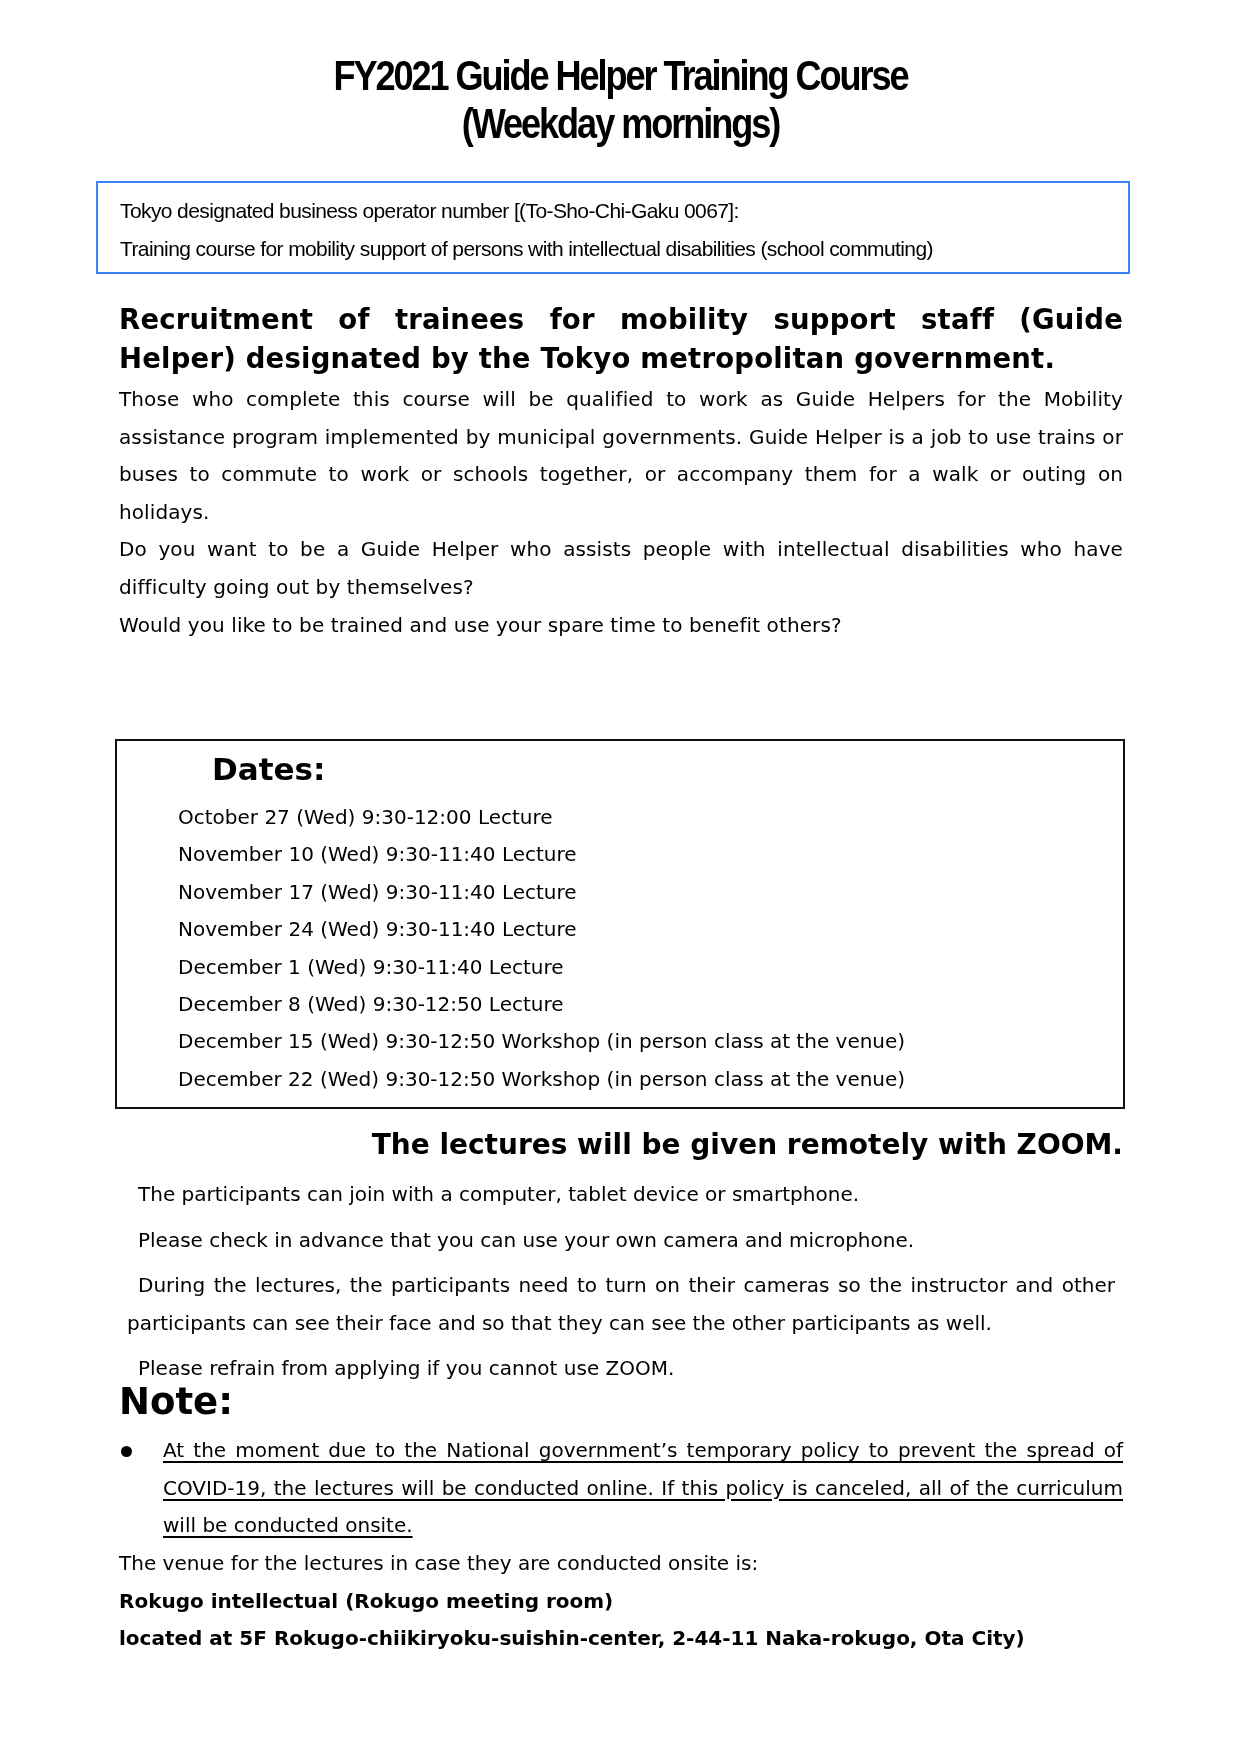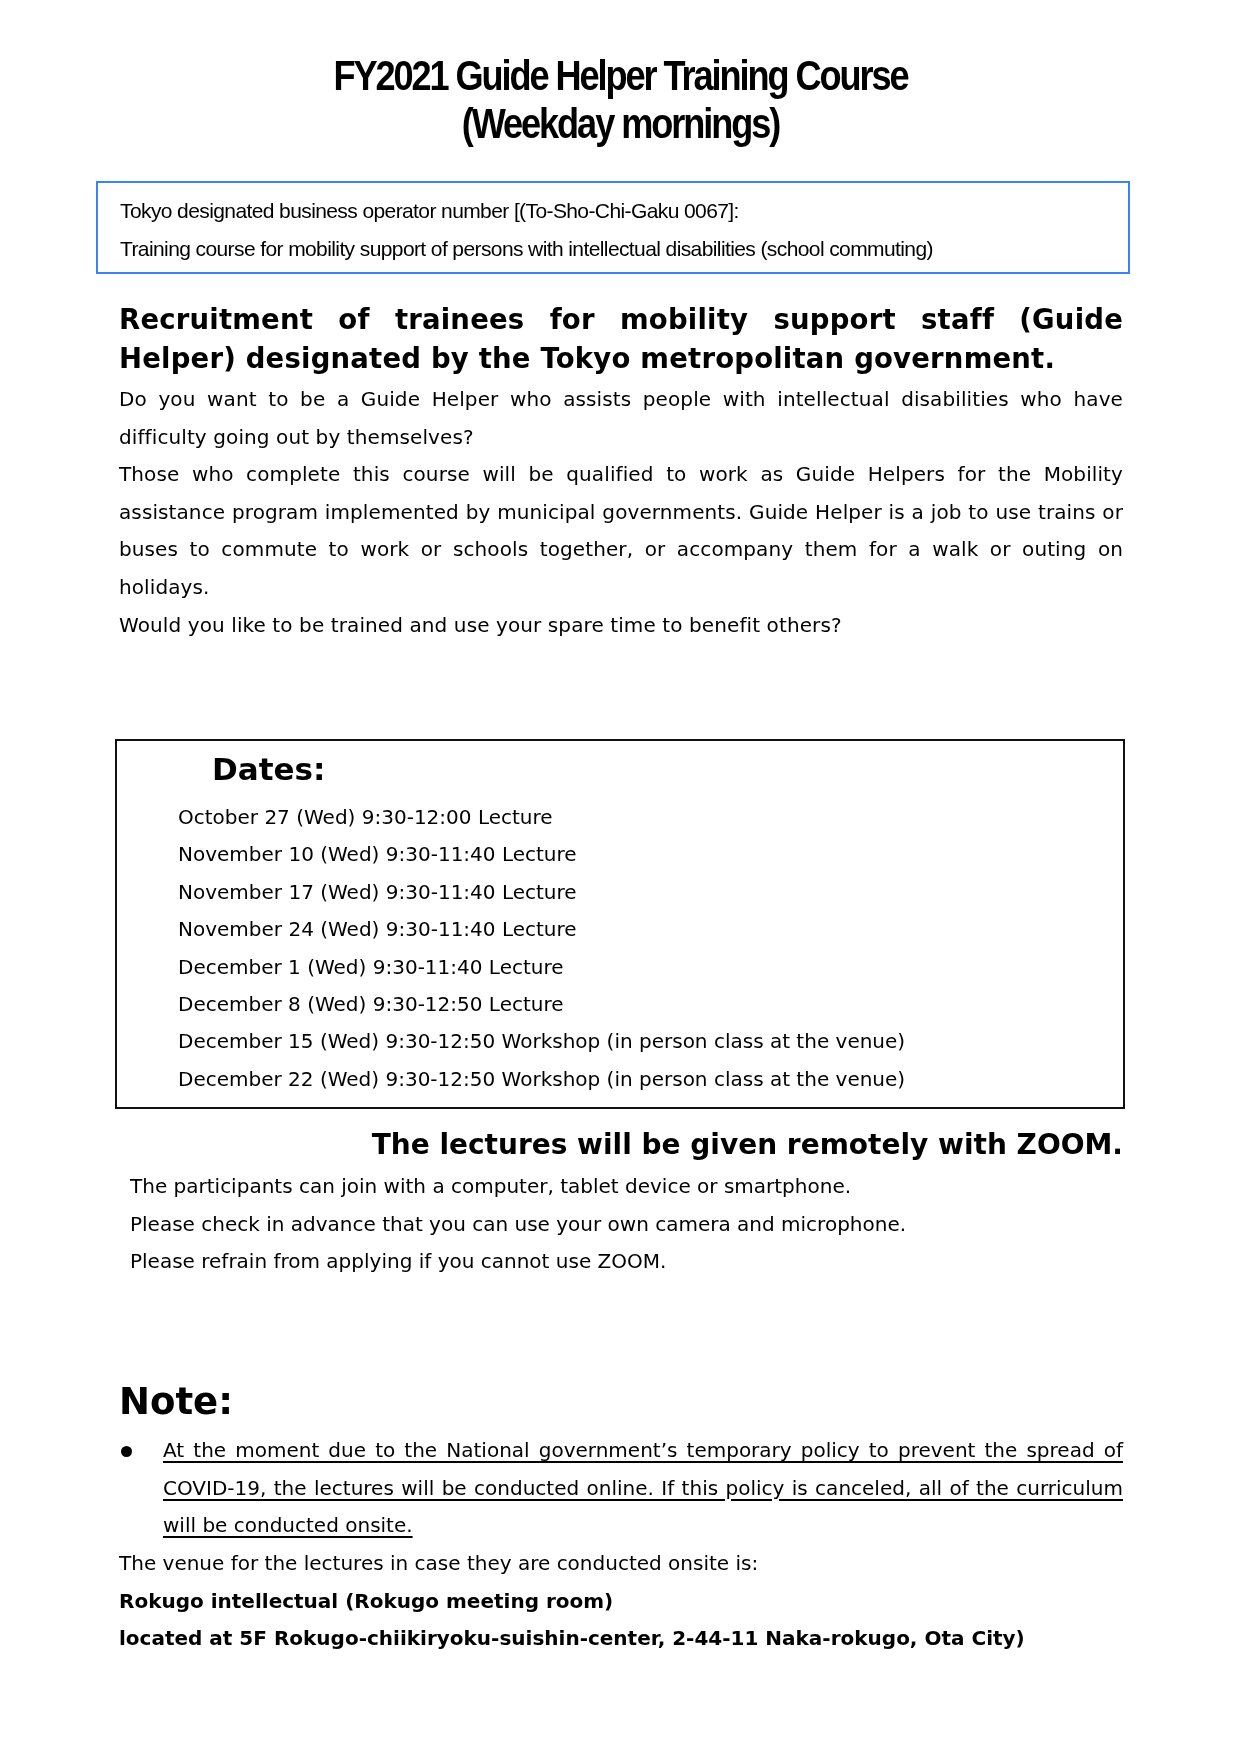--- a/index.html
+++ b/index.html
@@ -41,21 +41,21 @@
       position: absolute; left: 61px; top: 10px; font-weight: bold; font-size: 31px; margin-left: 34px;
     }
     .dates-box ul { list-style: none; margin: 0; padding: 0; position: absolute; left: 61px; top: 58px; }
     .dates-box li { font-size: 20px; line-height: 37.4px; white-space: nowrap; }
     .h-zoom {
       top: 1128px; font-weight: bold; font-size: 28px; white-space: nowrap; text-align: right;
     }
     .zoom-text {
       top: 1168px; font-size: 20px; line-height: 37.6px; text-align: justify;
     }
-    .zoom-text p { margin: 0; }
+    .zoom-text p { margin: 8px; }
     .zoom-text .ind { padding-left: 11px; }
     .h-note {
       top: 1380px; font-weight: bold; font-size: 37px;
     }
     .note-list {
       top: 1432px; list-style: none; margin: 0; padding: 0;
     }
     .note-list li {
       position: relative; padding-left: 44px; font-size: 20px; line-height: 37.6px;
       text-align: justify;
@@ -80,22 +80,22 @@
 </div>
 
 <div class="id-box">
   <div class="line l1">Tokyo designated business operator number [(To-Sho-Chi-Gaku 0067]:</div>
   <div class="line l2">Training course for mobility support of persons with intellectual disabilities (school commuting)</div>
 </div>
 
 <div class="main h-recruit">Recruitment of trainees for mobility support staff (Guide Helper) designated by the Tokyo metropolitan government.</div>
 
 <div class="main intro">
+  <p>Those who complete this course will be qualified to work as Guide Helpers for the Mobility assistance program implemented by municipal governments. Guide Helper is a job to use trains or buses to commute to work or schools together, or accompany them for a walk or outing on holidays.</p>
   <p>Do you want to be a Guide Helper who assists people with intellectual disabilities who have difficulty going out by themselves?</p>
-  <p>Those who complete this course will be qualified to work as Guide Helpers for the Mobility assistance program implemented by municipal governments. Guide Helper is a job to use trains or buses to commute to work or schools together, or accompany them for a walk or outing on holidays.</p>
   <p>Would you like to be trained and use your spare time to benefit others?</p>
 </div>
 
 <div class="dates-box">
   <div class="dh">Dates:</div>
   <ul>
     <li>October 27 (Wed) 9:30-12:00 Lecture</li>
     <li>November 10 (Wed) 9:30-11:40 Lecture</li>
     <li>November 17 (Wed) 9:30-11:40 Lecture</li>
     <li>November 24 (Wed) 9:30-11:40 Lecture</li>
@@ -104,20 +104,21 @@
     <li>December 15 (Wed) 9:30-12:50 Workshop (in person class at the venue)</li>
     <li>December 22 (Wed) 9:30-12:50 Workshop (in person class at the venue)</li>
   </ul>
 </div>
 
 <div class="main h-zoom">The lectures will be given remotely with ZOOM.</div>
 
 <div class="main zoom-text">
   <p class="ind">The participants can join with a computer, tablet device or smartphone.</p>
   <p class="ind">Please check in advance that you can use your own camera and microphone.</p>
+  <p style="text-indent:11px">During the lectures, the participants need to turn on their cameras so the instructor and other participants can see their face and so that they can see the other participants as well.</p>
   <p class="ind">Please refrain from applying if you cannot use ZOOM.</p>
 </div>
 
 <div class="main h-note">Note:</div>
 
 <ul class="main note-list">
   <li>
     <span class="bullet"></span>
     <span class="utext">At the moment due to the National government’s temporary policy to prevent the spread of COVID-19, the lectures will be conducted online. If this policy is canceled, all of the curriculum will be conducted onsite.</span>
   </li>

